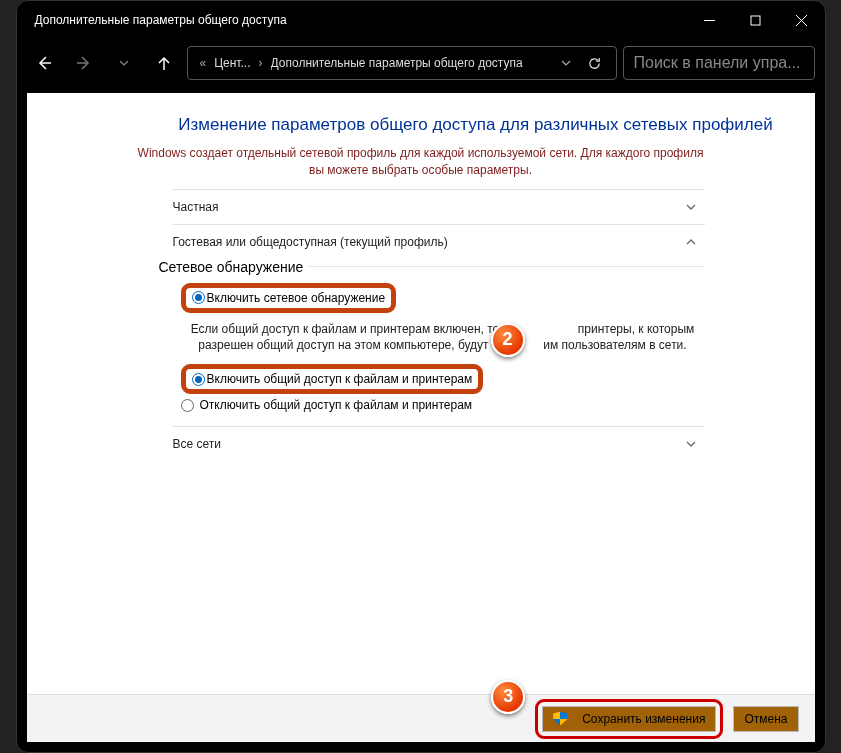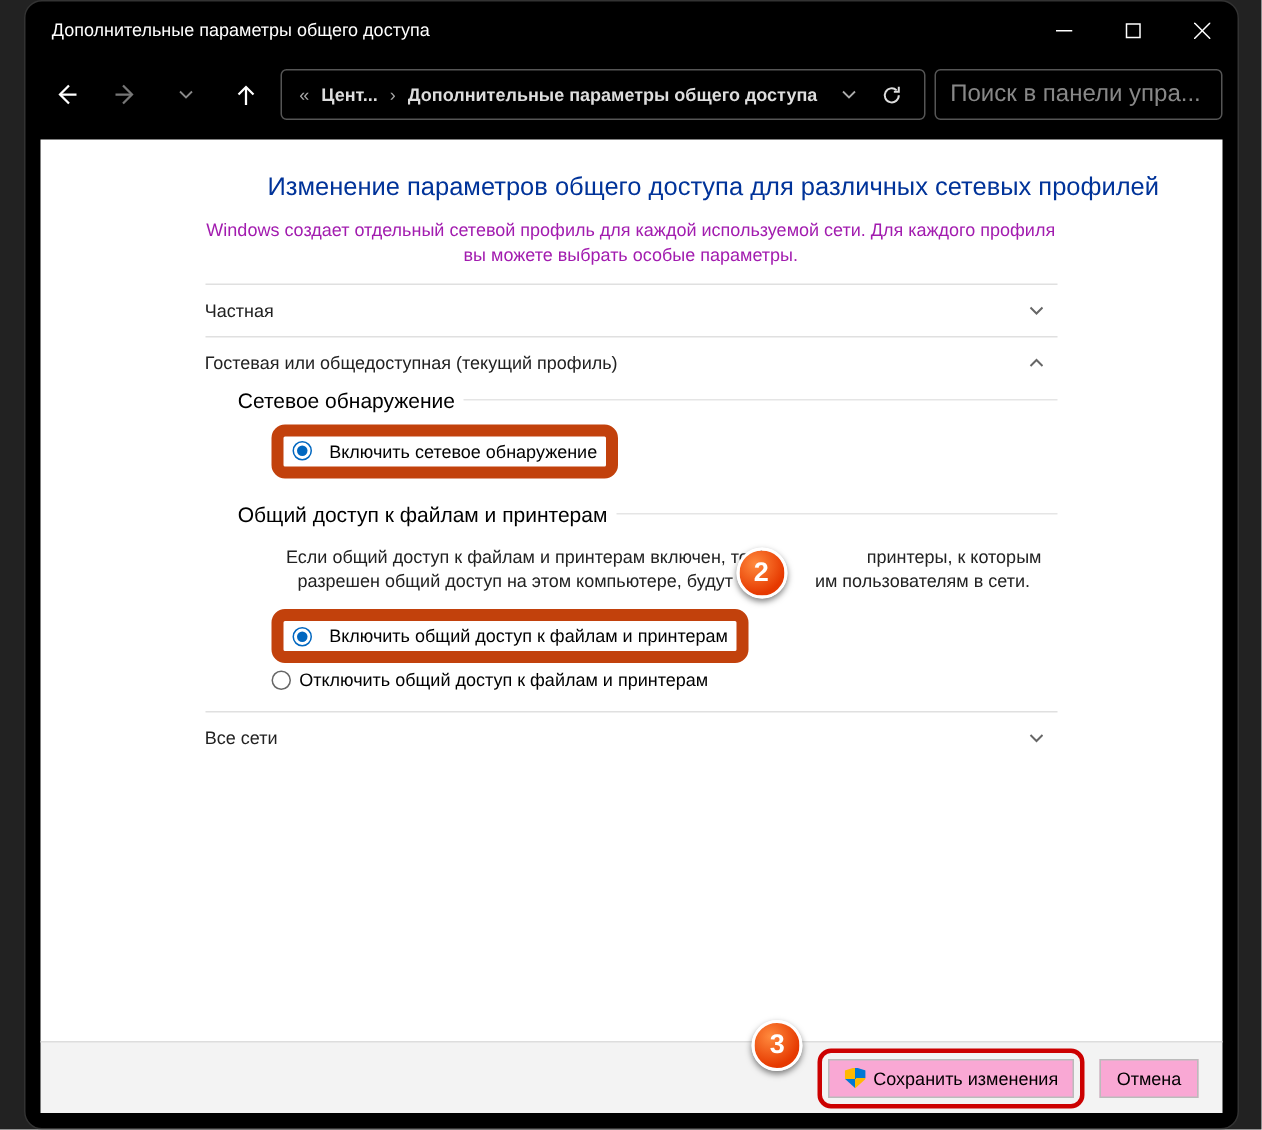--- a/index.html
+++ b/index.html
@@ -17,66 +17,67 @@
 .navbar {
   height: 48px; display: flex; align-items: center; gap: 6px; padding: 0 10px;
 }
 .navbtn { width: 34px; height: 34px; display:flex; align-items:center; justify-content:center; color:#fff; }
 .navbtn.dis { color:#777; }
 .addr {
   flex: 0 0 430px; height: 34px; border: 1px solid #555; border-radius: 4px;
   display: flex; align-items: center; color: #ddd; font-size: 12px; padding: 0 8px; gap: 4px;
 }
 .addr .chev { color:#aaa; padding: 0 4px; }
-.addr .crumb { white-space: nowrap; overflow:hidden; text-overflow:ellipsis;font-weight:bold; }
+.addr .crumb { white-space: nowrap; overflow:hidden; text-overflow:ellipsis; }
 .addr-drop { width:24px; display:flex; justify-content:center; color:#aaa; margin-left:auto;}
 .search {
   flex: 1; height: 34px; border: 1px solid #555; border-radius: 4px;
   color: #888; font-size: 16px; display:flex; align-items:center; padding:0 10px;
 }
 .content {
   position: absolute; top: 92px; left: 10px; right: 10px; bottom: 58px;
   background: #fff; overflow:hidden;text-align:center;
 }
 .heading { color:#003399; font-size: 17px; padding: 22px 0 10px 110px; font-weight:400;}
-.desc { color:#a21caf; font-size:12px; padding: 0 110px 10px 110px; line-height:1.4;}
+.desc { color:#7f1d1d; font-size:12px; padding: 0 110px 10px 110px; line-height:1.4;}
 .section { padding: 0 110px; }
 .sechdr {
   display:flex; align-items:center; font-size:12px; color:#222; padding: 10px 0;
   border-top:1px solid #e0e0e0;
+  margin-left:36px;
 }
 .sechdr .exp { margin-left:auto; color:#666; width:20px; text-align:center;}
 .sub { padding-left: 22px; }
 .groupline { display:flex; align-items:center; gap:6px; margin-bottom:6px;}
 .groupline .lbl { font-size:14px; white-space:nowrap;}
 .groupline .rule { flex:1; border-top:1px solid #e5e5e5;}
 .grptxt { font-size:12px; color:#222; padding: 6px 0 8px 22px; line-height:1.4;}
 .opt { display:flex; align-items:center; gap:6px; font-size:12px; padding:2px 0 2px 22px; position:relative;}
 .radio {
   width:13px; height:13px; border-radius:50%; border:1px solid #666; display:inline-block; position:relative; flex-shrink:0;
 }
 .radio.sel { border-color:#0067c0;}
 .radio.sel::after { content:""; position:absolute; inset:2px; background:#0067c0; border-radius:50%;}
 .hl {
-  border: 8px solid #c2410c; border-radius: 9px; padding:3px 6px; display:inline-flex; align-items:center; gap:12px;
+  border: 5px solid #c2410c; border-radius: 9px; padding:3px 6px; display:inline-flex; align-items:center; gap:2px;
 }
 .badge {
   position:absolute; width:34px; height:34px; border-radius:50%;
   background: radial-gradient(circle at 35% 30%, #ff8a3d, #e63900 70%);
   border:2px solid #fff; box-shadow:0 2px 4px rgba(0,0,0,.5);
   color:#fff; font-weight:700; font-size:18px; display:flex; align-items:center; justify-content:center;
   z-index:10;
 }
 .footer {
   position:absolute; left:10px; right:10px; bottom:10px; height:48px; background:#f3f3f3;
   border-top:1px solid #ddd; display:flex; align-items:center; justify-content:flex-end; gap:10px; padding:0 16px;
 }
 .btn {
-  height:26px; background:#f9a8d4; border:1px solid #bbb; font-size:12px; padding:0 10px;
-  display:flex; align-items:center; gap:5px; cursor:default;
+  height:26px; background:#a16207; border:1px solid #bbb; font-size:12px; padding:0 10px;
+  display:flex; align-items:center; gap:15px; cursor:default;
 }
 .shield {
   width:14px; height:14px; display:inline-block; position:relative;
 }
 .shield::before{
   content:""; position:absolute; inset:0;
   background: conic-gradient(#0078d4 0 25%, #ffb900 0 50%, #0078d4 0 75%, #ffb900 0 100%);
   clip-path: polygon(50% 0, 100% 15%, 100% 55%, 50% 100%, 0 55%, 0 15%);
 }
 .hlbtn { border:3px solid #c00; border-radius:9px; padding:4px;}
@@ -185,24 +186,20 @@
           <span class="lbl">Сетевое обнаружение</span>
           <span class="rule"></span>
         </div>
         <div class="opt">
           <span class="hl">
             <span class="radio sel"></span>
             <span>Включить сетевое обнаружение</span>
           </span>
         </div>
 
-        <div class="groupline" style="margin-top:14px">
-          <span class="lbl">Общий доступ к файлам и принтерам</span>
-          <span class="rule"></span>
-        </div>
         <div class="grptxt" style="position:relative">
           <span>Если общий доступ к файлам и принтерам включен, то фа</span>
           <span style="display:inline-block; width:52px"></span>
           <span>принтеры, к которым разрешен общий доступ на этом компьютере, будут </span>
           <span style="display:inline-block; width:48px"></span>
           <span>им пользователям в сети.</span>
           <span class="badge" style="top:8px; left:332px">2</span>
         </div>
         <div class="opt">
           <span class="hl">

